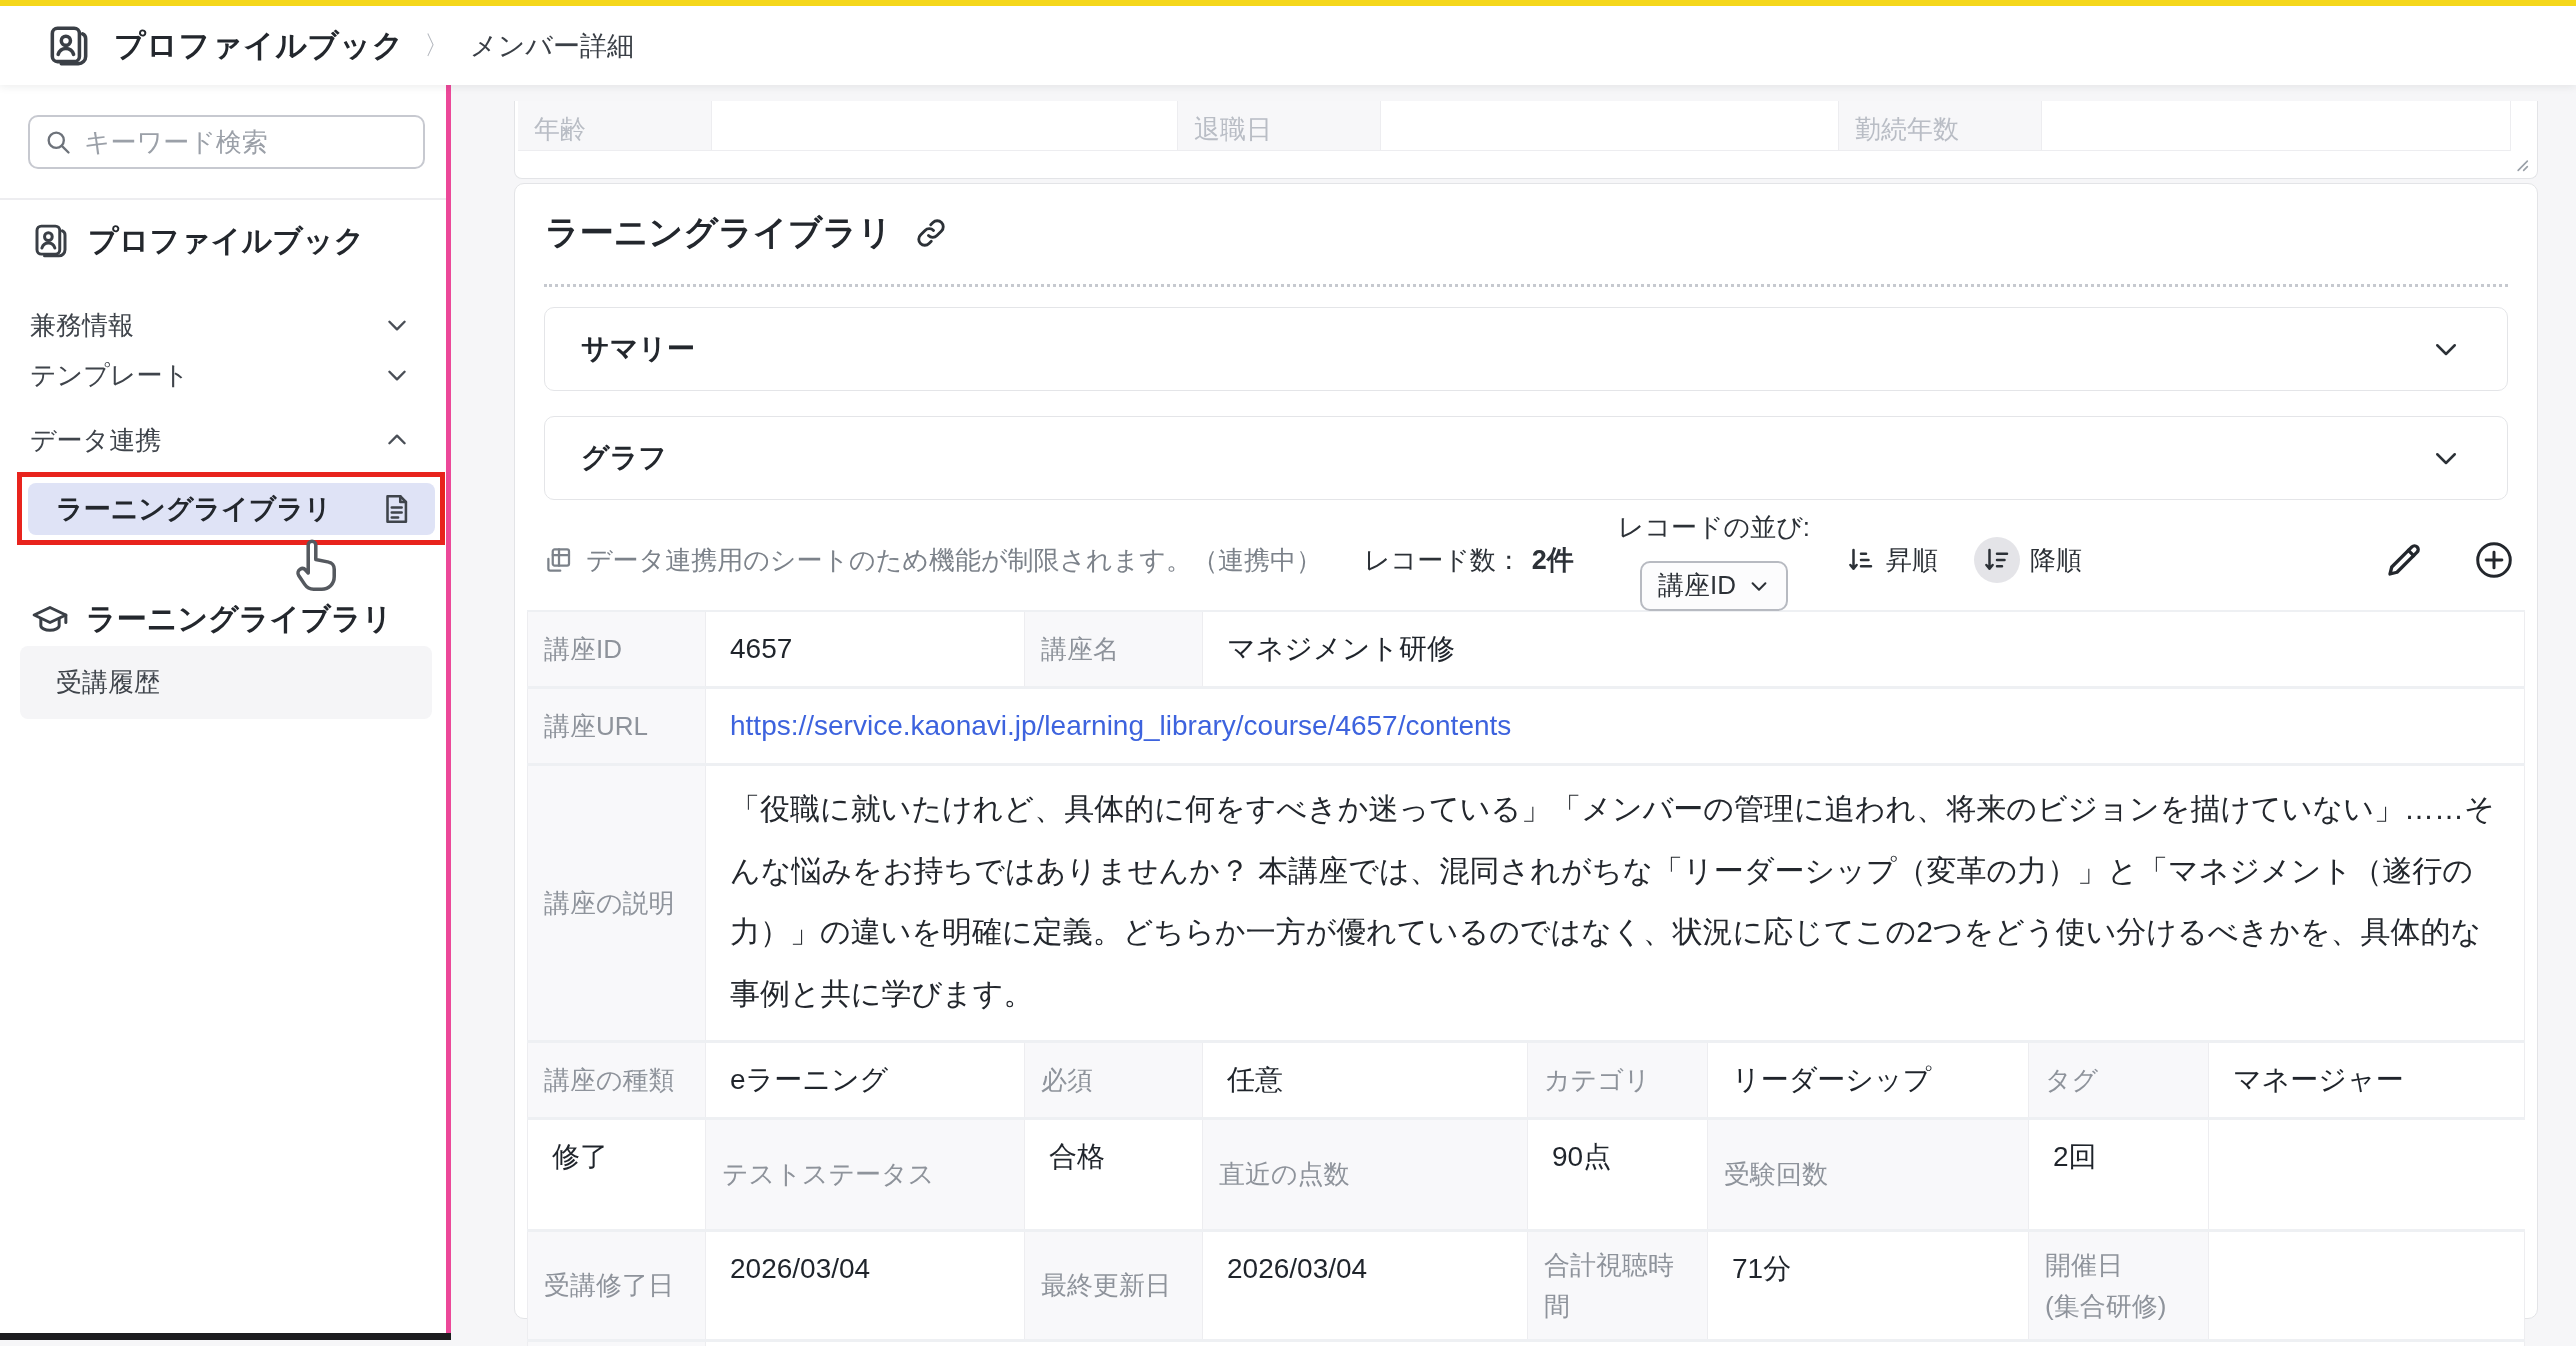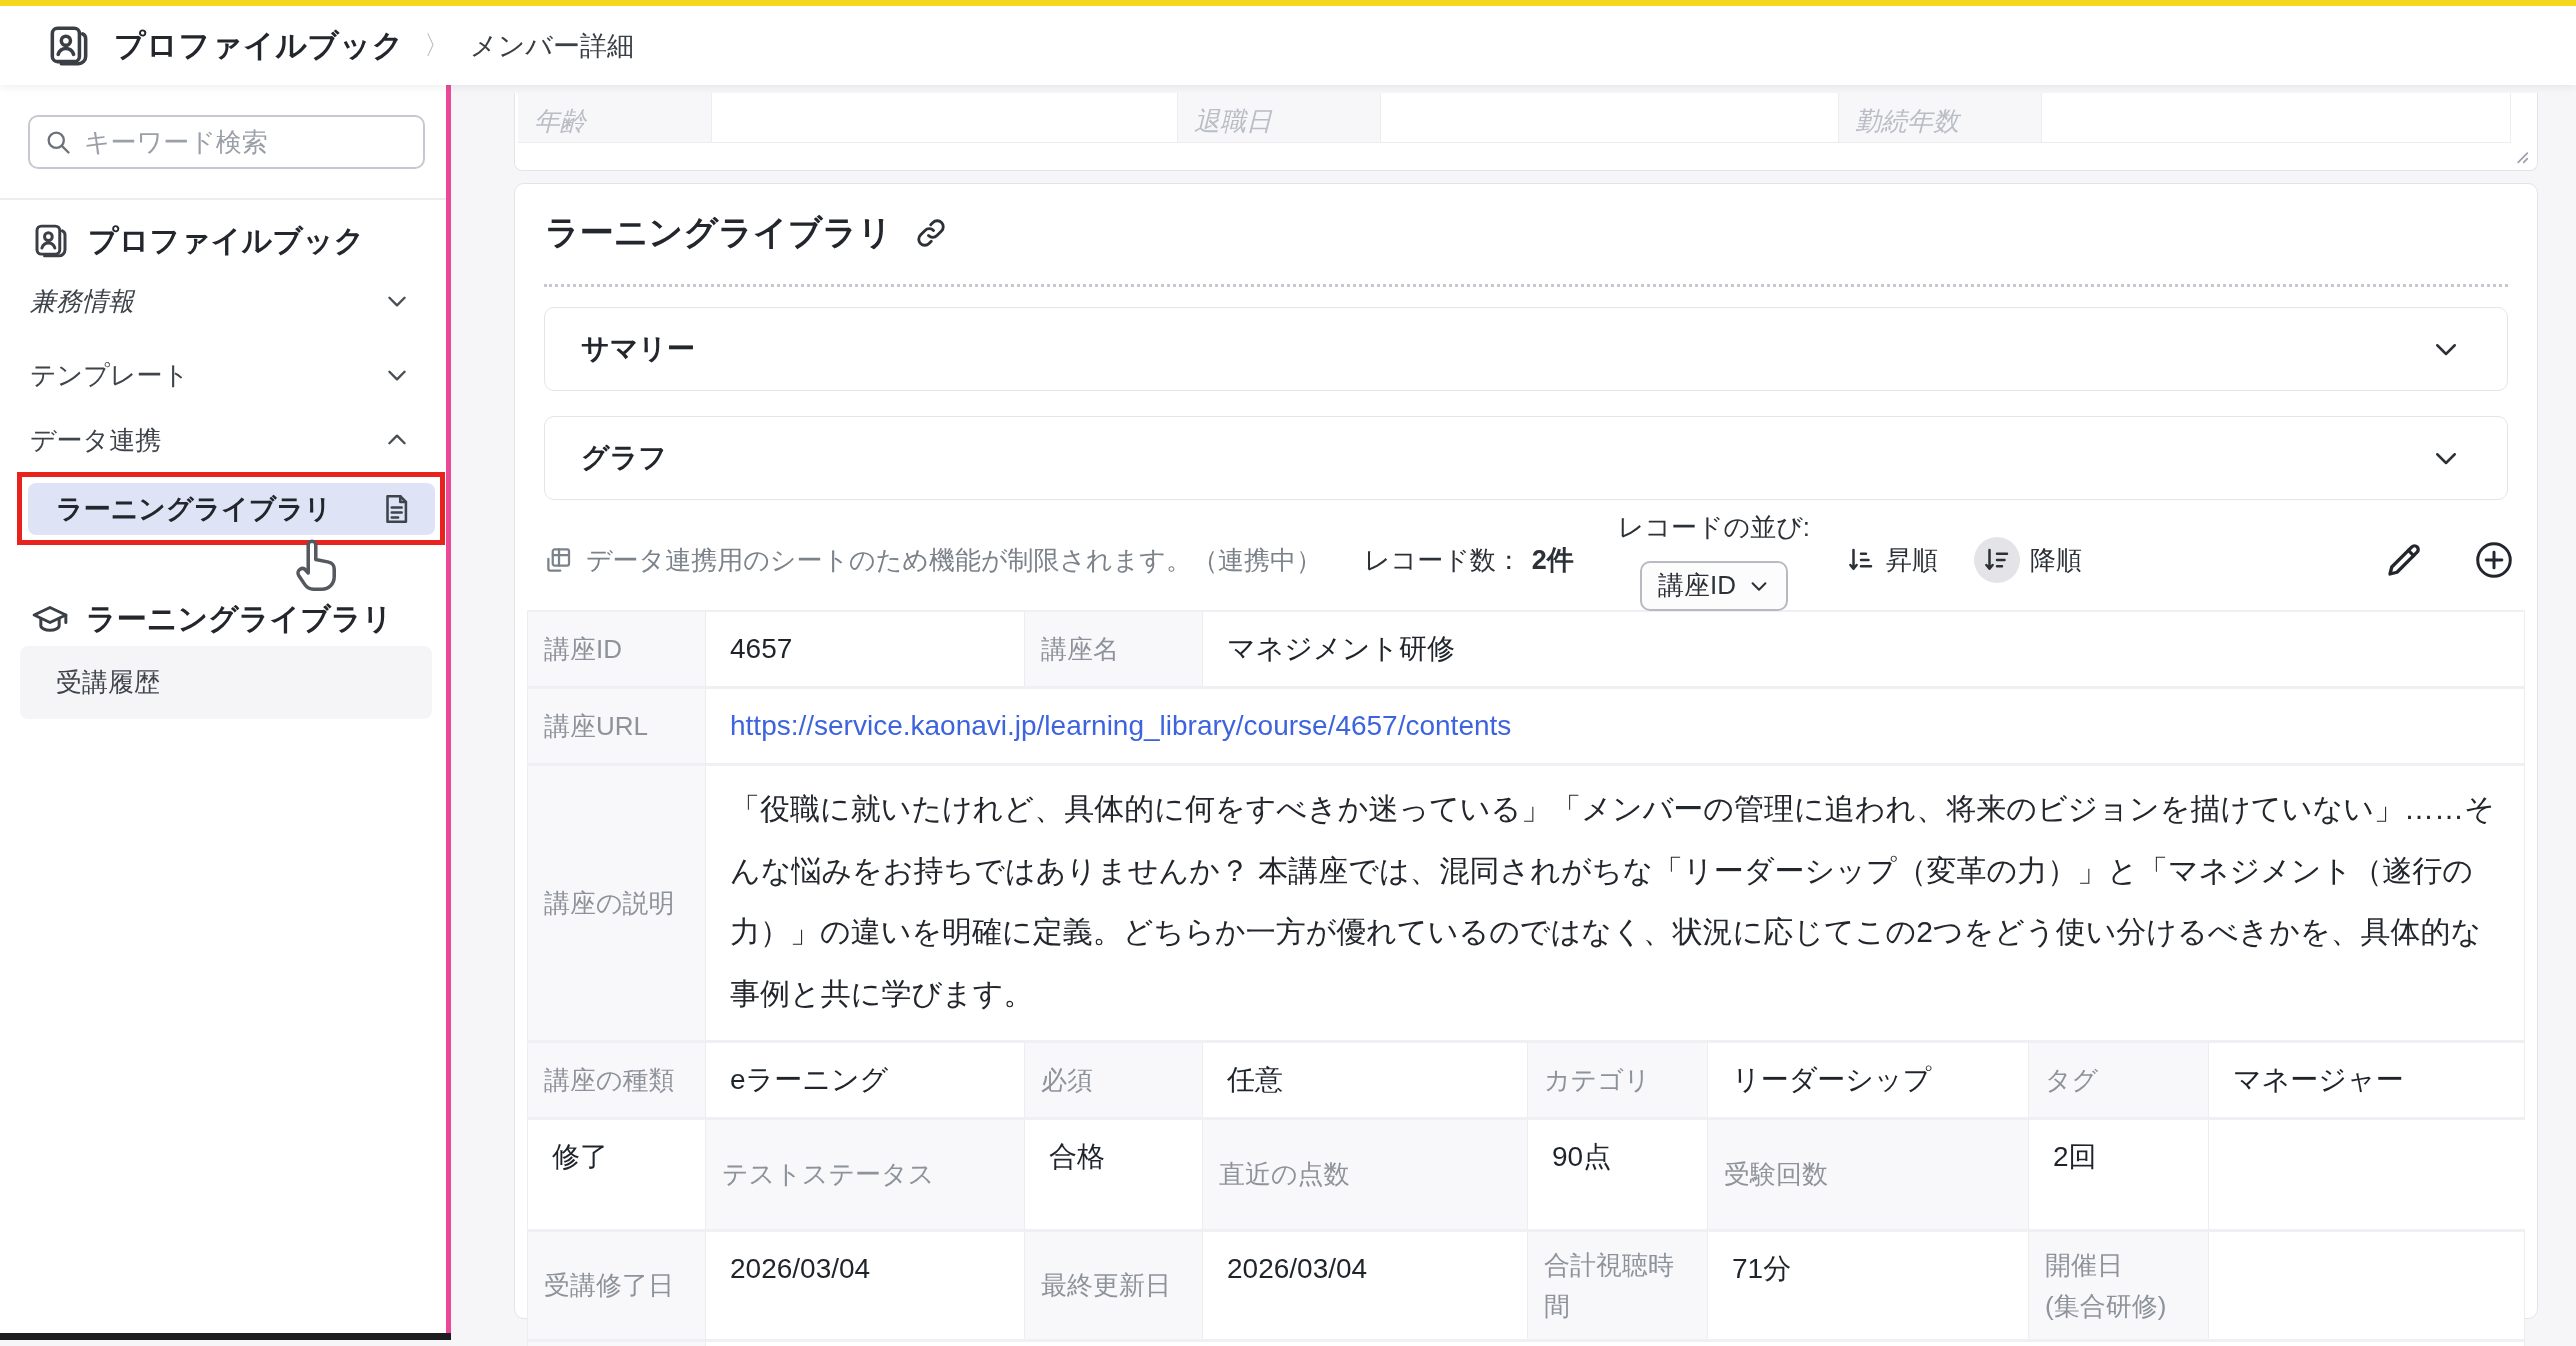--- a/index.html
+++ b/index.html
@@ -45,22 +45,22 @@
   .grad-sec svg { width:40px; height:40px; }
   .sub-item { position:absolute; left:20px; top:561px; width:412px; height:73px; background:#f5f5f7;
               border-radius:8px; display:flex; align-items:center; padding-left:36px; cursor:pointer; }
   .sub-item .lbl { font-size:26px; color:#3f444b; }
   .side-bottom-strip { position:absolute; left:0; bottom:0; width:451px; height:7px; background:#1d1d1f; }
 
   
   .main { position:absolute; left:451px; top:85px; width:2125px; height:1261px; }
 
   
-  .card-top { position:absolute; left:63px; top:8px; width:2024px; height:78px; background:#fff;
-              border:1px solid #e3e4e7; border-top:none; border-radius:0 0 8px 8px;font-style:italic; }
+  .card-top { position:absolute; left:63px; top:16px; width:2024px; height:78px; background:#fff;
+              border:1px solid #e3e4e7; border-top:none; border-radius:0 0 8px 8px; }
   .tf-grid { display:grid; grid-template-columns:194px 466px 203px 458px 203px 469px; margin-left:3px; }
   .tf-grid .cl, .tf-grid .cv { height:50px; border-right:1px solid #ededf0; border-bottom:1px solid #ededf0;
               display:flex; align-items:flex-start; padding:8px 16px; }
   .tf-grid .cl { background:#f7f7f9; color:#b9bdc5; font-size:26px; }
   .tf-grid .cv { background:#fff; }
   .resize-grip { position:absolute; right:6px; bottom:4px; width:22px; height:22px; color:#9aa0a8; cursor:nwse-resize; }
 
   
   .card-main { position:absolute; left:63px; top:98px; width:2024px; height:1136px; background:#fff;
                border:1px solid #e3e4e7; border-radius:10px; }
@@ -142,21 +142,21 @@
     <div class="side-sec" style="top:135px;">
       <svg viewBox="0 0 24 24" fill="none" stroke="currentColor" stroke-width="1.7" stroke-linecap="round" stroke-linejoin="round">
         <rect x="4" y="3.5" width="13" height="16" rx="2.5"></rect>
         <path d="M18.5 6.2c.9.4 1.5 1.2 1.5 2.3v8.5a3.5 3.5 0 0 1-3.5 3.5H8.3"></path>
         <circle cx="10.5" cy="9.5" r="2.2"></circle>
         <path d="M6.8 16c.6-1.8 2-2.8 3.7-2.8s3.1 1 3.7 2.8"></path>
       </svg>
       <span class="t">プロファイルブック</span>
     </div>
 
-    <div class="nav-item" style="top:192px;font-style:italic;">
+    <div class="nav-item" style="top:216px;">
       <span class="lbl">兼務情報</span>
       <svg viewBox="0 0 24 24" fill="none" stroke="currentColor" stroke-width="2.2" stroke-linecap="round" stroke-linejoin="round">
           <path d="M5 9l7 7 7-7"></path>
         </svg>
     </div>
     <div class="nav-item" style="top:266px;">
       <span class="lbl">テンプレート</span>
       <svg viewBox="0 0 24 24" fill="none" stroke="currentColor" stroke-width="2.2" stroke-linecap="round" stroke-linejoin="round">
           <path d="M5 9l7 7 7-7"></path>
         </svg>

